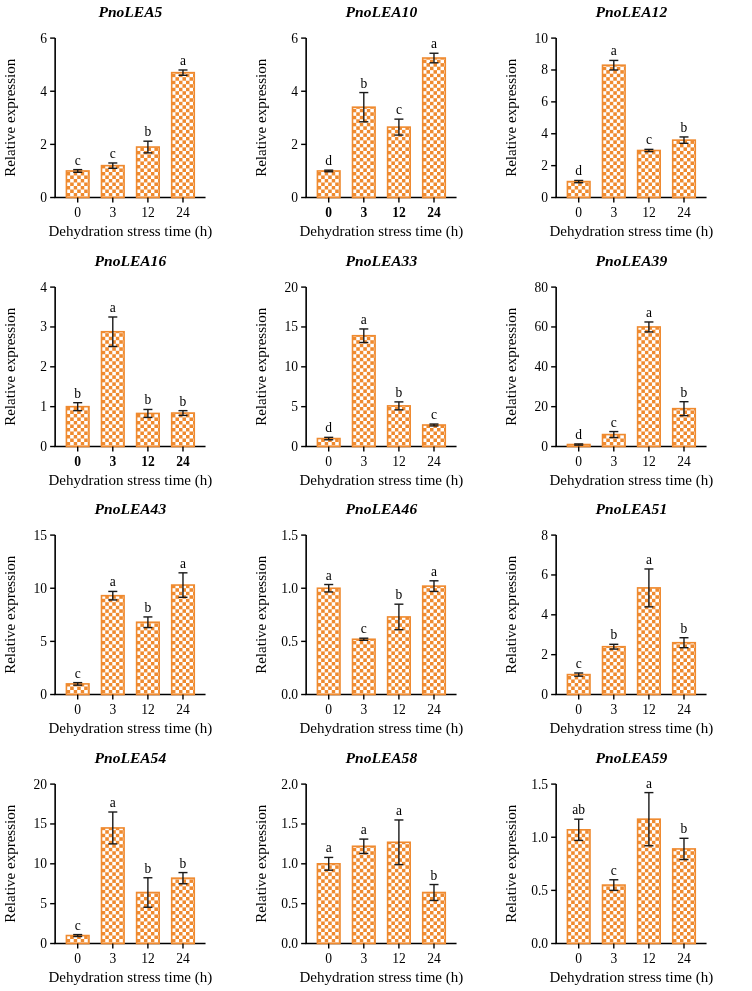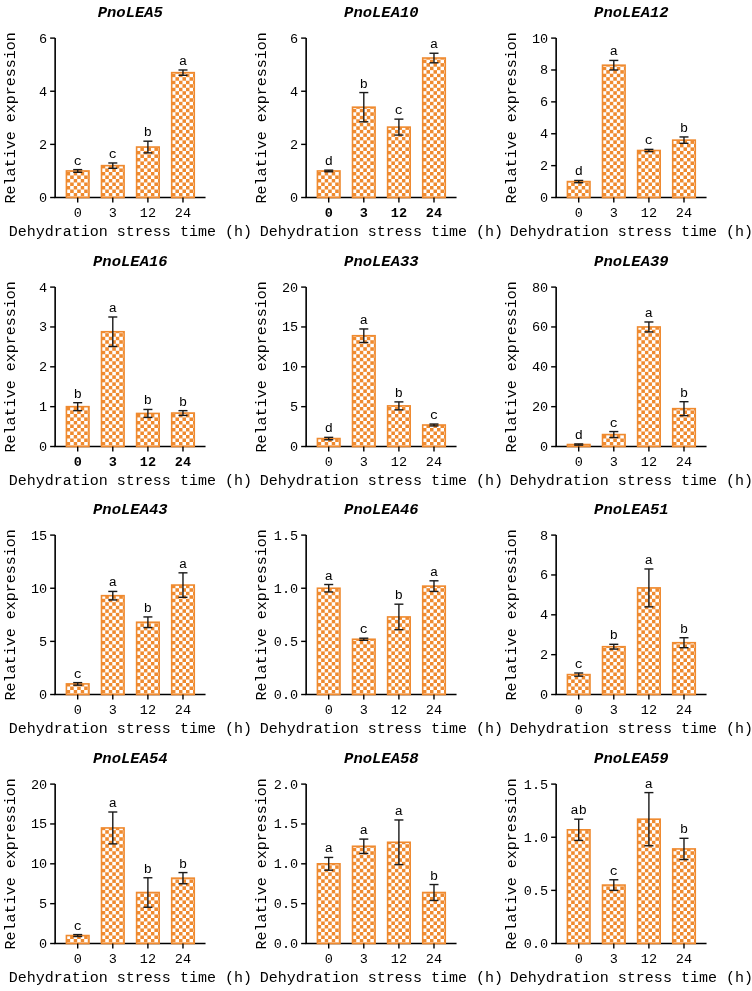--- a/index.html
+++ b/index.html
@@ -3,21 +3,21 @@
 <meta charset="utf-8">
 <style>
   html,body{margin:0;padding:0;background:#ffffff;}
   body{width:752px;height:991px;font-family:"Liberation Serif","DejaVu Serif",serif;}
   #figure-grid{
     width:752px;height:991px;
     display:grid;
     grid-template-columns:repeat(3,1fr);
     grid-template-rows:repeat(4,1fr);
   }
-  figure.chart-cell{margin:0;padding:0;width:100%;height:100%;font-family:Liberation Mono, monospace;}
+  figure.chart-cell{margin:0;padding:0;width:100%;height:100%;}
   figure.chart-cell svg{display:block;width:100%;height:100%;}
 </style>
 </head>
 <body>
 
 <main id="figure-grid">
     <figure class="chart-cell">
       <svg viewBox="0 0 250 248">
         <defs>
           <pattern id="checker0" width="7" height="7" patternUnits="userSpaceOnUse">

